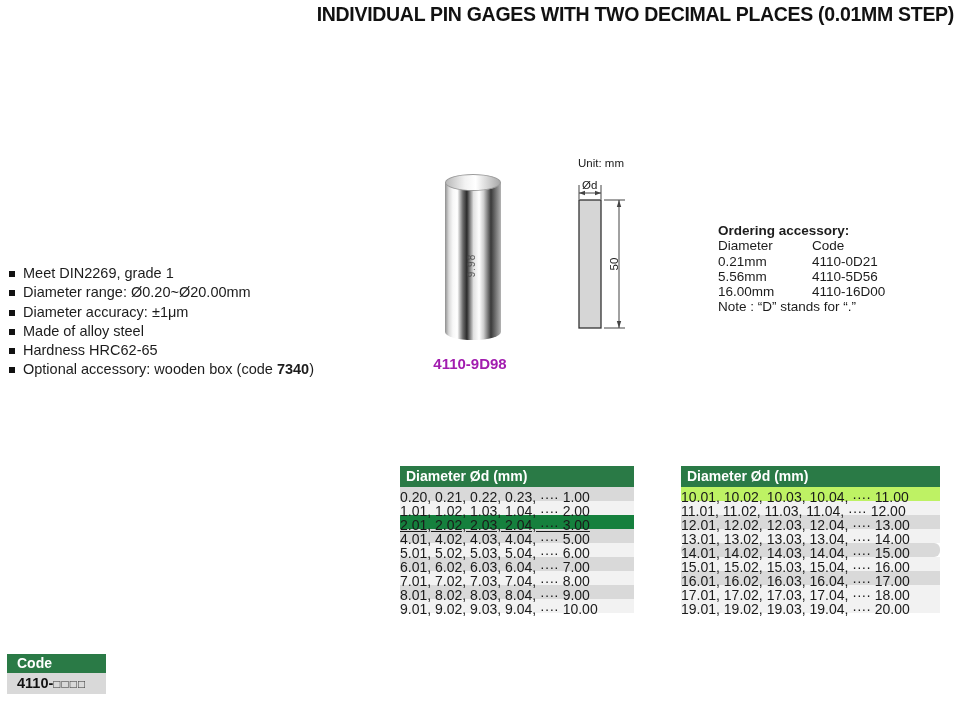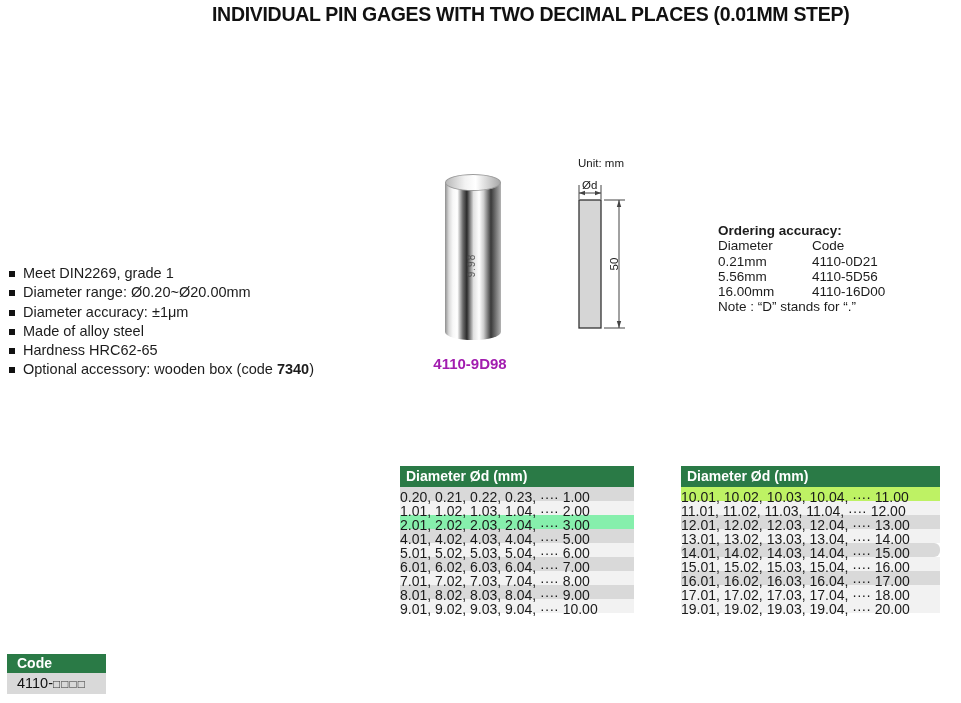--- a/index.html
+++ b/index.html
@@ -4,21 +4,21 @@
 <style>
   * { margin:0; padding:0; box-sizing:border-box; }
   html,body { width:961px; height:703px; }
   body {
     position:relative; background:#ffffff; overflow:hidden;
     font-family:"Liberation Sans", sans-serif; color:#1a1a1a;
   }
   .title {
     position:absolute; left:212px; top:3px; width:742px;
     font-size:19.5px; font-weight:bold; letter-spacing:-0.3px;
-    text-align:left; color:#111;
+    text-align:right; color:#111;
   }
   
   ul.features {
     position:absolute; left:8px; top:264px; width:390px;
     list-style:none; font-size:14.5px; line-height:19.3px; color:#1c1c1c;
   }
   ul.features li { position:relative; padding-left:15px; }
   ul.features li::before {
     content:""; position:absolute; left:1px; top:7px; width:6px; height:6px; background:#111;
   }
@@ -52,21 +52,21 @@
   .dtable.right { left:681px; width:259px; }
   .dt-head {
     height:21px; line-height:21px; padding-left:6px;
     color:#ffffff; font-weight:bold; font-size:14px;
   }
   .dt-row { height:14px; line-height:20.8px; white-space:nowrap; color:#1a1a1a; }
   
   .codebox { position:absolute; left:7px; top:654px; width:99px; }
   .cb-head { height:19px; line-height:19px; padding-left:10px; color:#fff; font-weight:bold; font-size:14px; }
   .cb-row { height:21px; line-height:21px; padding-left:10px; background:#d9d9d9; font-size:14.5px; }
-  .cb-row .prefix { font-weight:normal; color:#111; }
+  .cb-row .prefix { font-weight:bold; color:#111; }
   .cb-row .boxes { font-size:12px; letter-spacing:1px; color:#333; }
 </style>
 </head>
 <body>
 
 <div>
 
   <h1 class="title">INDIVIDUAL PIN GAGES WITH TWO DECIMAL PLACES (0.01MM STEP)</h1>
 
   <ul class="features">
@@ -100,21 +100,21 @@
 
     <line x1="44" y1="48" x2="65" y2="48" stroke="#444" stroke-width="1"></line>
     <line x1="44" y1="176" x2="65" y2="176" stroke="#444" stroke-width="1"></line>
     <line x1="59" y1="48" x2="59" y2="176" stroke="#444" stroke-width="1"></line>
     <polygon points="59,48 56.8,55 61.2,55" fill="#444"></polygon>
     <polygon points="59,176 56.8,169 61.2,169" fill="#444"></polygon>
     <text x="54" y="116" font-size="11.5" fill="#1a1a1a" text-anchor="middle" transform="rotate(-90 54 112)">50</text>
   </svg>
 
   <div class="ordering">
-    <div class="ord-title">Ordering accuracy:</div>
+    <div class="ord-title">Ordering accessory:</div>
     <div class="ord-row">
       <span>Diameter</span>
       <span>Code</span>
     </div>
     <div>
         <div class="ord-row">
           <span>0.21mm</span>
           <span>4110-0D21</span>
         </div>
         <div class="ord-row">
@@ -127,21 +127,21 @@
         </div>
       </div>
     <div class="ord-note">Note : “D” stands for “.”</div>
   </div>
 
   <div class="dtable left">
     <div class="dt-head accent-bg" style="background: rgb(42, 122, 70); color: rgb(255, 255, 255);">Diameter Ød (mm)</div>
     <div>
         <div class="dt-row" style="background: rgb(217, 217, 217);">0.20, 0.21, 0.22, 0.23, ···· 1.00</div>
         <div class="dt-row" style="background: rgb(242, 242, 242);">1.01, 1.02, 1.03, 1.04, ···· 2.00</div>
-        <div class="dt-row" style="background: #86efac;">2.01, 2.02, 2.03, 2.04, ···· 3.00</div>
+        <div class="dt-row" style="background: #15803d; text-decoration: underline;">2.01, 2.02, 2.03, 2.04, ···· 3.00</div>
         <div class="dt-row" style="background: rgb(217, 217, 217);">4.01, 4.02, 4.03, 4.04, ···· 5.00</div>
         <div class="dt-row" style="background: rgb(242, 242, 242);">5.01, 5.02, 5.03, 5.04, ···· 6.00</div>
         <div class="dt-row" style="background: rgb(217, 217, 217);">6.01, 6.02, 6.03, 6.04, ···· 7.00</div>
         <div class="dt-row" style="background: rgb(242, 242, 242);">7.01, 7.02, 7.03, 7.04, ···· 8.00</div>
         <div class="dt-row" style="background: rgb(217, 217, 217);">8.01, 8.02, 8.03, 8.04, ···· 9.00</div>
         <div class="dt-row" style="background: rgb(242, 242, 242);">9.01, 9.02, 9.03, 9.04, ···· 10.00</div>
       </div>
   </div>
 
   <div class="dtable right">

